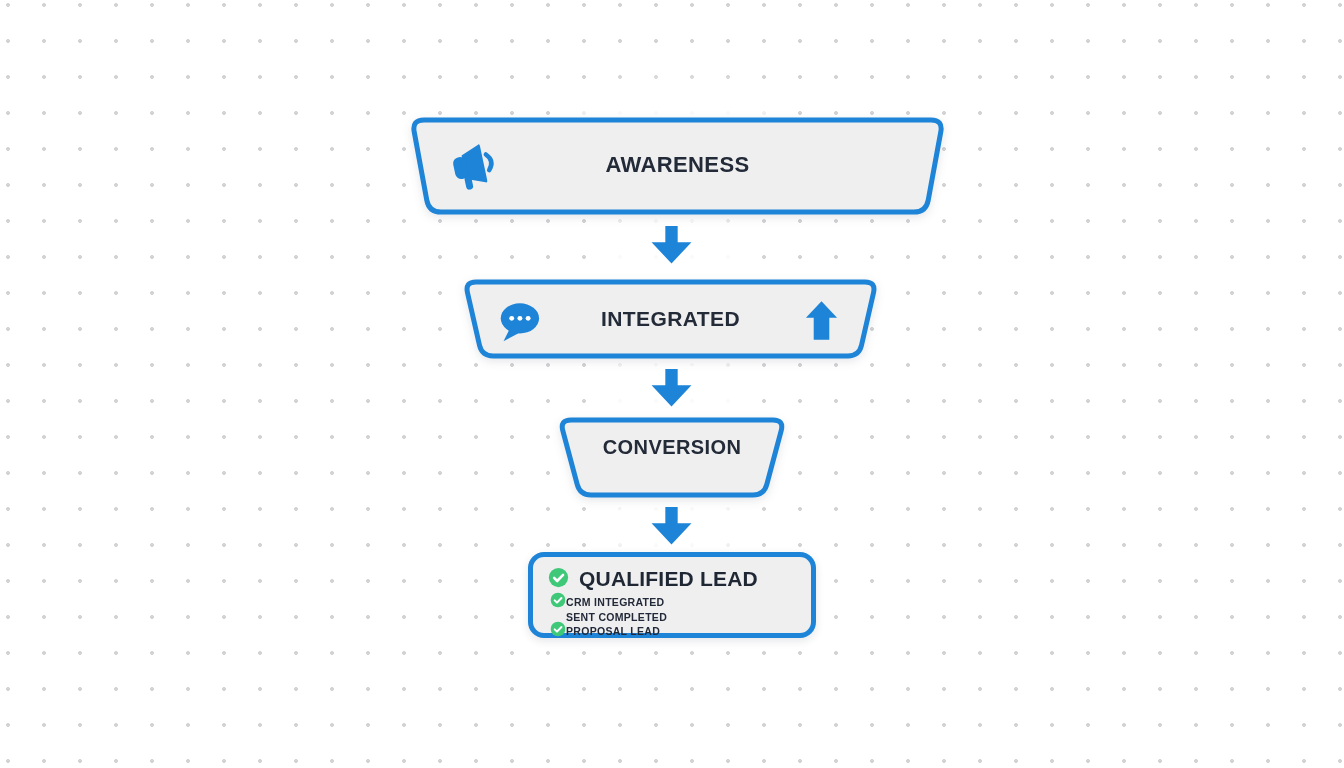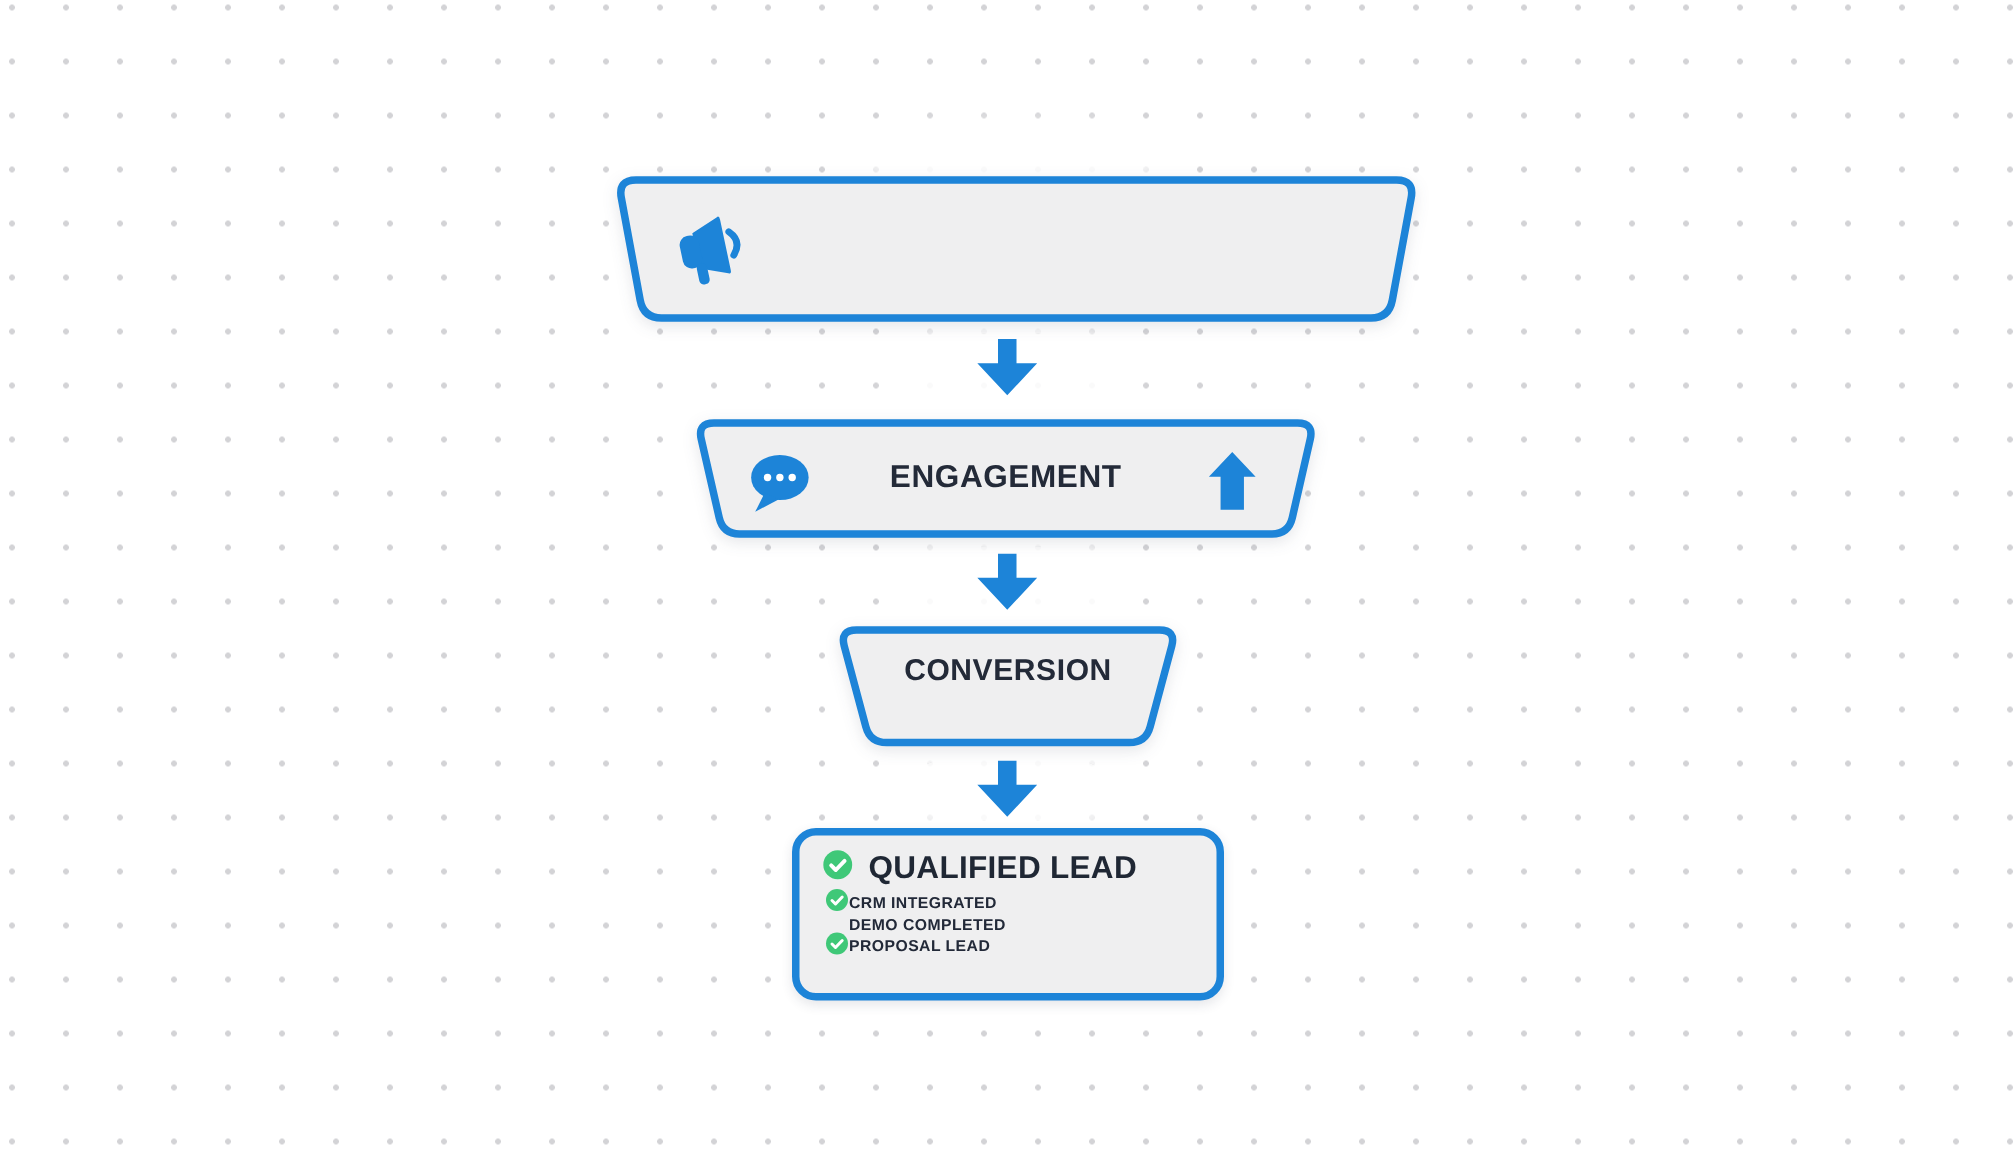--- a/index.html
+++ b/index.html
@@ -29,21 +29,21 @@
     text-align:center;font-weight:bold;color:#232a38;letter-spacing:0.4px;
   }
   .s1 .stage-label{font-size:22px;}
   .s2 .stage-label{font-size:21px;}
   .s3 .stage-label{font-size:20px;}
   .icon{position:absolute;display:block;line-height:0;}
   .connector{position:absolute;line-height:0;}
   .blue{fill:#1d84d8;}
   
   .ql-card{
-    position:absolute;left:528px;top:552px;width:288px;height:115px;
+    position:absolute;left:528px;top:552px;width:288px;height:86px;
     box-sizing:border-box;border:5px solid #1d84d8;border-radius:16px;
     background:#efeff0;box-shadow:0 3px 8px rgba(40,50,70,0.12);
     padding:10px 14px 8px 15px;
     text-align:center;
   }
   .ql-title-row{display:flex;align-items:center;gap:10px;height:24px;}
   .ql-title{font-size:21px;font-weight:bold;color:#1f2734;letter-spacing:0.2px;white-space:nowrap;}
   .ql-items{margin-top:4px;}
   .ql-item{display:flex;align-items:center;height:14.6px;}
   .ql-item .txt{font-size:10.5px;font-weight:bold;color:#222938;letter-spacing:0.3px;white-space:nowrap;}
@@ -68,20 +68,21 @@
     <span class="icon" style="left:40px;top:23px;">
       <svg width="52" height="52" viewBox="0 0 52 52">
         <g transform="rotate(-12 26 26)" class="blue">
           <path d="M33 6 Q35 4.5 35 8 L35 42 Q35 45.5 33 44 L15 37 L15 13 Z"></path>
           <rect x="5" y="14" width="13" height="22" rx="6"></rect>
           <rect x="13" y="34" width="7" height="14" rx="3"></rect>
           <path d="M39 17 Q46.5 25 39 33" fill="none" stroke="#1d84d8" stroke-width="4.5" stroke-linecap="round"></path>
         </g>
       </svg>
     </span>
+    <div class="stage-label">AWARENESS</div>
   </div>
 
   <div class="connector" style="left:650px;top:226px;">
     <svg width="43" height="38" viewBox="0 0 44 40">
         <path class="blue" d="M15.5 0 H28.5 V17 H43 L22 39.5 L1 17 H15.5 Z"></path>
       </svg>
   </div>
 
   <div class="stage s2" style="left:462px;top:279px;width:417px;height:80px;">
     <svg class="stage-shape" width="417" height="80" viewBox="0 0 417 80">
@@ -89,21 +90,21 @@
     </svg>
     <span class="icon" style="left:34px;top:22px;">
       <svg width="46" height="42" viewBox="0 0 48 46">
         <ellipse class="blue" cx="25" cy="19" rx="21" ry="16.5"></ellipse>
         <path class="blue" d="M14 30 L7 44 L24 35 Z"></path>
         <circle cx="16" cy="19" r="2.7" fill="#ffffff"></circle>
         <circle cx="25" cy="19" r="2.7" fill="#ffffff"></circle>
         <circle cx="34" cy="19" r="2.7" fill="#ffffff"></circle>
       </svg>
     </span>
-    <div class="stage-label">ENGAGEMENT</div>
+    <div class="stage-label">INTEGRATED</div>
     <span class="icon" style="left:343px;top:21px;">
       <svg width="33" height="41" viewBox="0 0 36 44">
           <path class="blue" d="M18 1 L35 19 H26.5 V43 H9.5 V19 H1 Z"></path>
         </svg>
     </span>
   </div>
 
   <div class="connector" style="left:650px;top:369px;">
     <svg width="43" height="38" viewBox="0 0 44 40">
         <path class="blue" d="M15.5 0 H28.5 V17 H43 L22 39.5 L1 17 H15.5 Z"></path>
@@ -143,21 +144,21 @@
         </span>
         <span class="txt">CRM INTEGRATED</span>
       </div>
       <div class="ql-item">
         <span class="icon-hidden">
           <svg class="check-sm" viewBox="0 0 24 24">
             <circle cx="12" cy="12" r="11" fill="#3fc878"></circle>
             <path d="M7 12.5 L10.5 16 L17.2 9" fill="none" stroke="#ffffff" stroke-width="3" stroke-linecap="round" stroke-linejoin="round"></path>
           </svg>
         </span>
-        <span class="txt">DEMO COMPLETED</span>
+        <span class="txt">SENT COMPLETED</span>
       </div>
       <div class="ql-item">
         <span>
           <svg class="check-sm" viewBox="0 0 24 24">
             <circle cx="12" cy="12" r="11" fill="#3fc878"></circle>
             <path d="M7 12.5 L10.5 16 L17.2 9" fill="none" stroke="#ffffff" stroke-width="3" stroke-linecap="round" stroke-linejoin="round"></path>
           </svg>
         </span>
         <span class="txt">PROPOSAL LEAD</span>
       </div>

